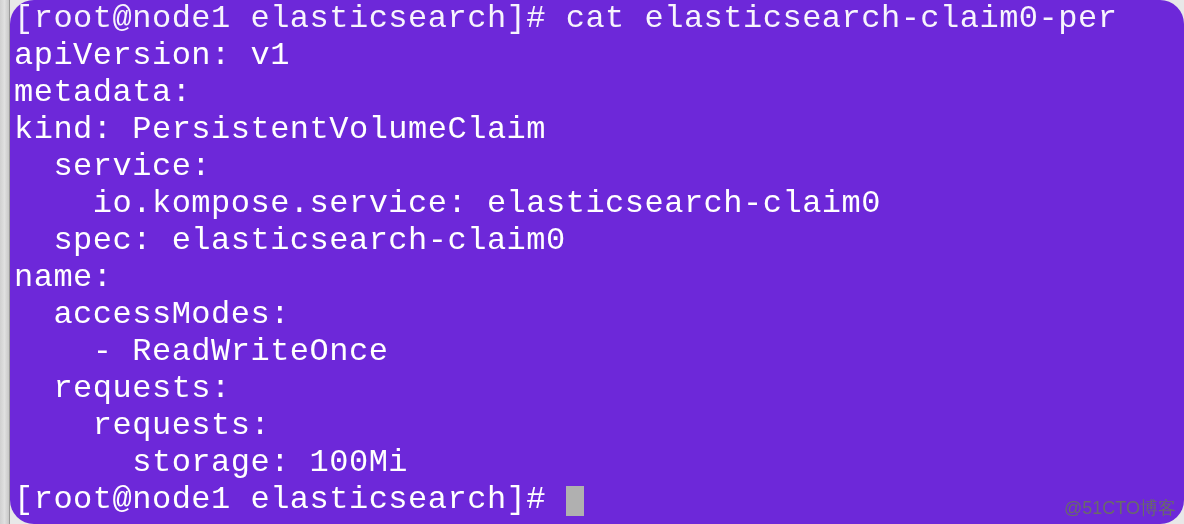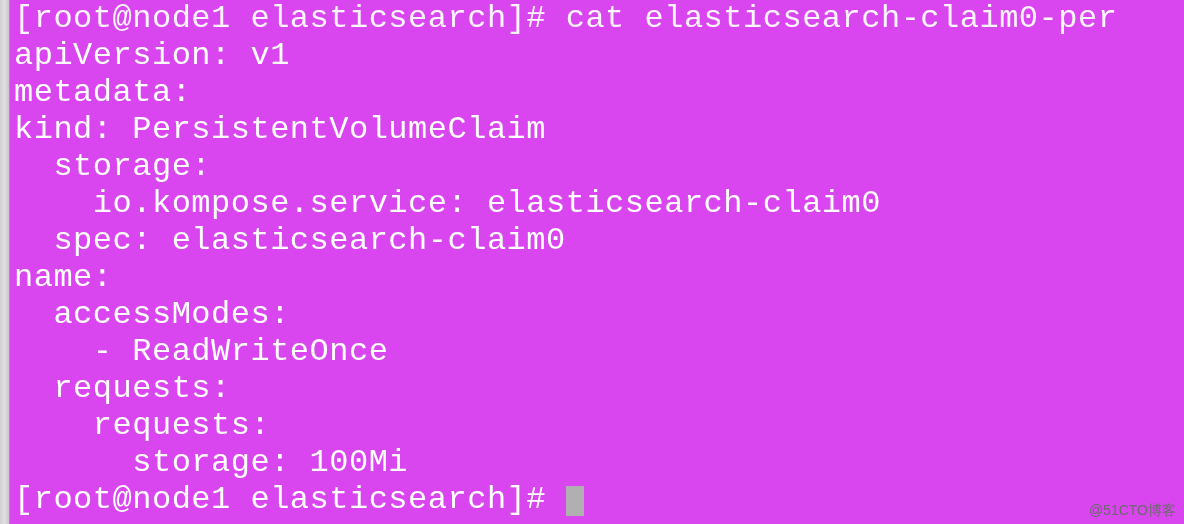--- a/index.html
+++ b/index.html
@@ -23,27 +23,28 @@
       height: 524px;
       background: linear-gradient(to right, #d0d0d0 0%, #e0e0e0 50%, #c8c8c8 100%);
       border-right: 1px solid #999;
     }
     .terminal {
       position: absolute;
       left: 10px;
       top: 0;
       right: 0;
       bottom: 0;
-      background: #d946ef;
+      background: #6d28d9;
       color: #ffffff;
       padding: 0 4px;
       font-size: 32px;
       line-height: 37px;
       letter-spacing: 0.5px;
       font-weight: normal;
+      border-radius: 24px;
     }
     .line {
       white-space: pre;
       font-family: inherit;
     }
     .cut-off {
       opacity: 0.95;
     }
     .cursor {
       display: inline-block;
@@ -51,36 +52,36 @@
       height: 30px;
       background: #b0b0b0;
       vertical-align: text-bottom;
       margin-bottom: 2px;
     }
     .watermark {
       position: absolute;
       right: 8px;
       bottom: 4px;
       color: #6a6a6a;
-      font-size: 14px;
+      font-size: 18px;
       font-family: Arial, sans-serif;
       letter-spacing: 0;
     }
   </style>
 </head>
 <body>
 
 <div class="editor-frame"></div>
 
 <div class="terminal">
   <div class="line cut-off">[root@node1 elasticsearch]# cat elasticsearch-claim0-per</div>
   <div class="line">apiVersion: v1</div>
   <div class="line">metadata:</div>
   <div class="line">kind: PersistentVolumeClaim</div>
-  <div class="line">  storage:</div>
+  <div class="line">  service:</div>
   <div class="line">    io.kompose.service: elasticsearch-claim0</div>
   <div class="line">  spec: elasticsearch-claim0</div>
   <div class="line">name:</div>
   <div class="line">  accessModes:</div>
   <div class="line">    - ReadWriteOnce</div>
   <div class="line">  requests:</div>
   <div class="line">    requests:</div>
   <div class="line">      storage: 100Mi</div>
   <div class="line"><span>[root@node1 elasticsearch]# </span><span class="cursor"></span></div>
 </div>

